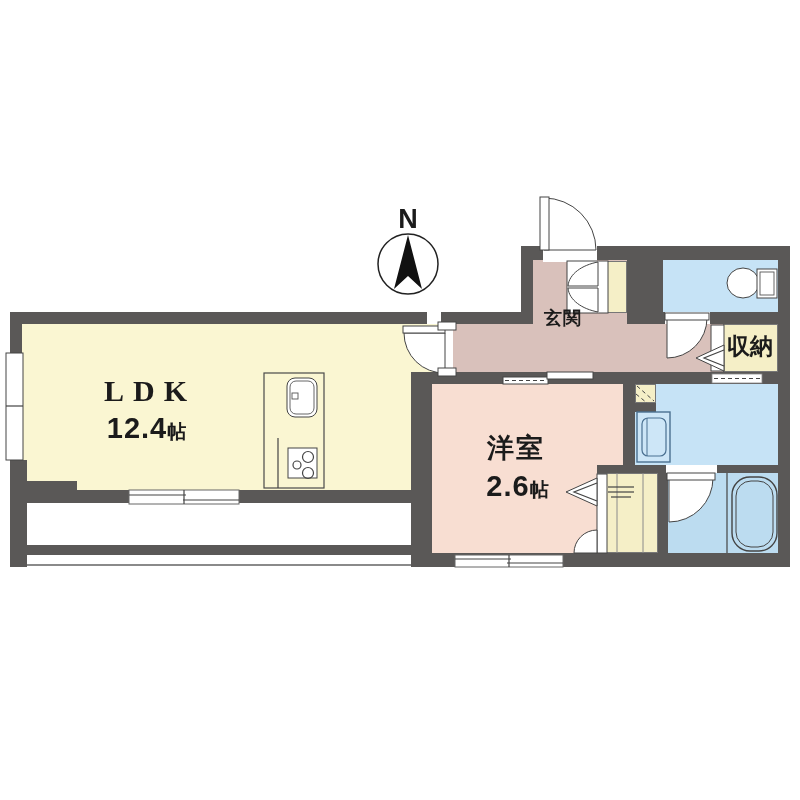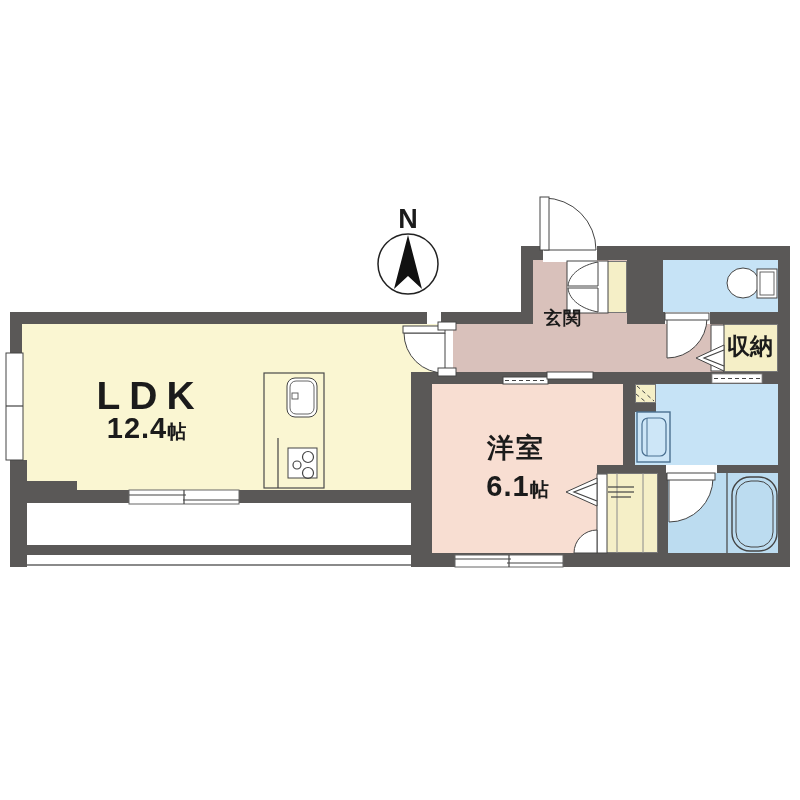--- a/index.html
+++ b/index.html
@@ -17,21 +17,21 @@
   .room-plain{background:#fff;}
   .balcony-line{position:absolute;background:var(--balcony-line);}
   svg.fx{position:absolute;left:0;top:0;pointer-events:none;}
   .ln{stroke:var(--line);fill:none;stroke-width:1.2px;}
   .lnthin{stroke:#8a8a8a;fill:none;stroke-width:1px;}
   .wf{fill:#fff;stroke:var(--line);stroke-width:1px;}
   .dash{stroke:var(--line);fill:none;stroke-width:1px;stroke-dasharray:4 3;}
   .label{position:absolute;text-align:center;font-weight:600;letter-spacing:1px;}
   .label .unit{font-size:19px;font-weight:600;}
   .lbl-n{left:388px;top:204px;width:40px;font-size:27px;font-weight:700;letter-spacing:0;}
-  .lbl-ldk{left:85px;top:374px;width:130px;font-size:39px;letter-spacing:9px;}
+  .lbl-ldk{left:85px;top:374px;width:130px;font-size:30px;letter-spacing:9px;font-family:Liberation Serif, serif;}
   .lbl-ldk-size{left:79px;top:412px;width:136px;font-size:29px;letter-spacing:1px;}
   .lbl-western{left:455px;top:430px;width:122px;font-size:27px;letter-spacing:2px;}
   .lbl-western-size{left:455px;top:470px;width:126px;font-size:29px;}
   .lbl-entrance{left:527px;top:271px;width:72px;font-size:18px;margin-top:35px;}
   .lbl-storage{left:721px;top:331px;width:58px;font-size:23px;letter-spacing:0;}
   .lbl-balcony{left:105px;top:517px;width:210px;font-size:25px;letter-spacing:2px;}
 </style>
 </head>
 <body>
 
@@ -199,17 +199,17 @@
       <line x1="727" y1="473" x2="727" y2="553" class="ln"></line>
       <rect x="732" y="477" width="45" height="74" rx="18" fill="none" stroke="#444" stroke-width="1.4"></rect>
       <rect x="736" y="481" width="37" height="66" rx="15" fill="none" stroke="#444" stroke-width="1"></rect>
     </g>
   </svg>
 
   <div class="label lbl-n">N</div>
   <div class="label lbl-ldk">LDK</div>
   <div class="label lbl-ldk-size"><span>12.4</span><span class="unit">帖</span></div>
   <div class="label lbl-western">洋室</div>
-  <div class="label lbl-western-size"><span>6.1</span><span class="unit">帖</span></div>
+  <div class="label lbl-western-size"><span>2.6</span><span class="unit">帖</span></div>
   <div class="label lbl-entrance">玄関</div>
   <div class="label lbl-storage">収納</div>
 
 </div>
 
 </body></html>

